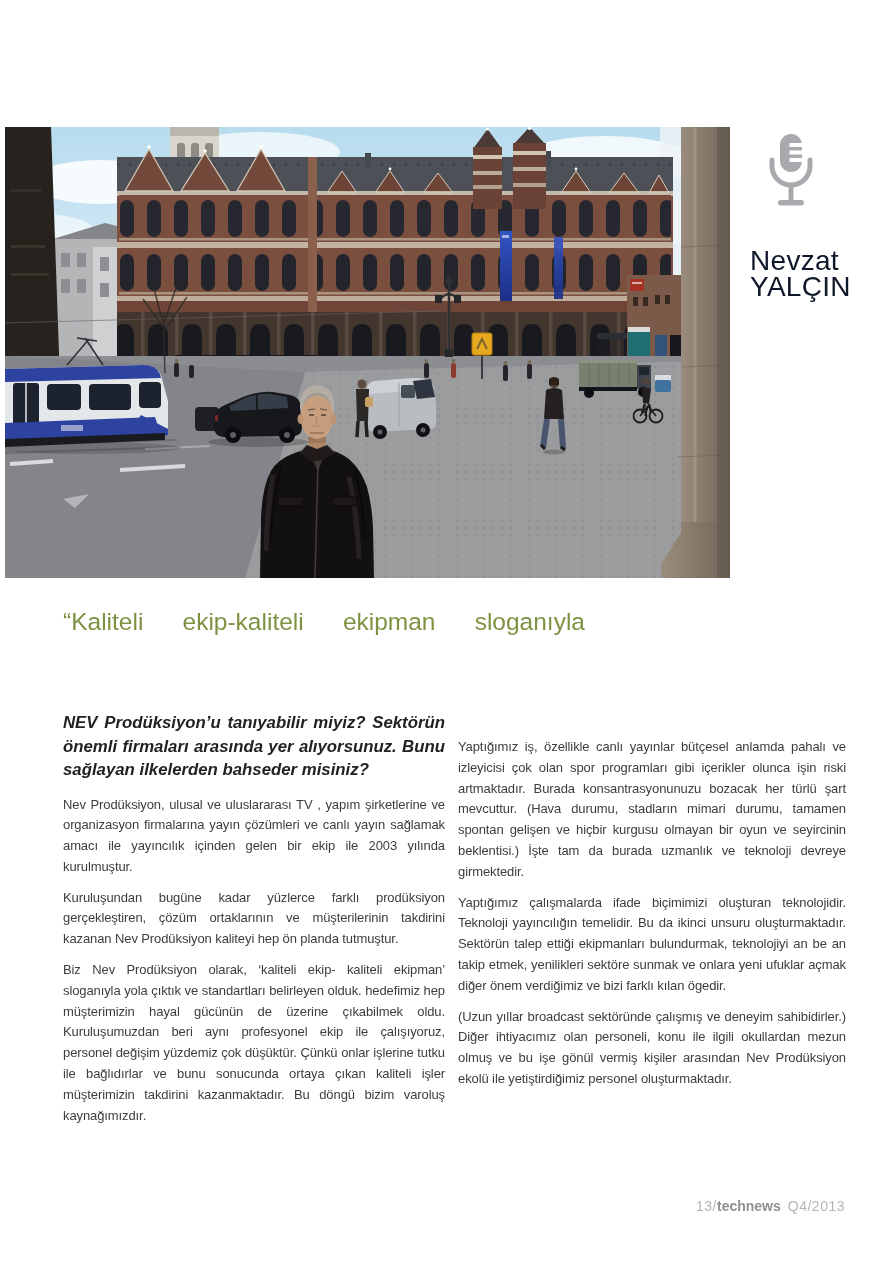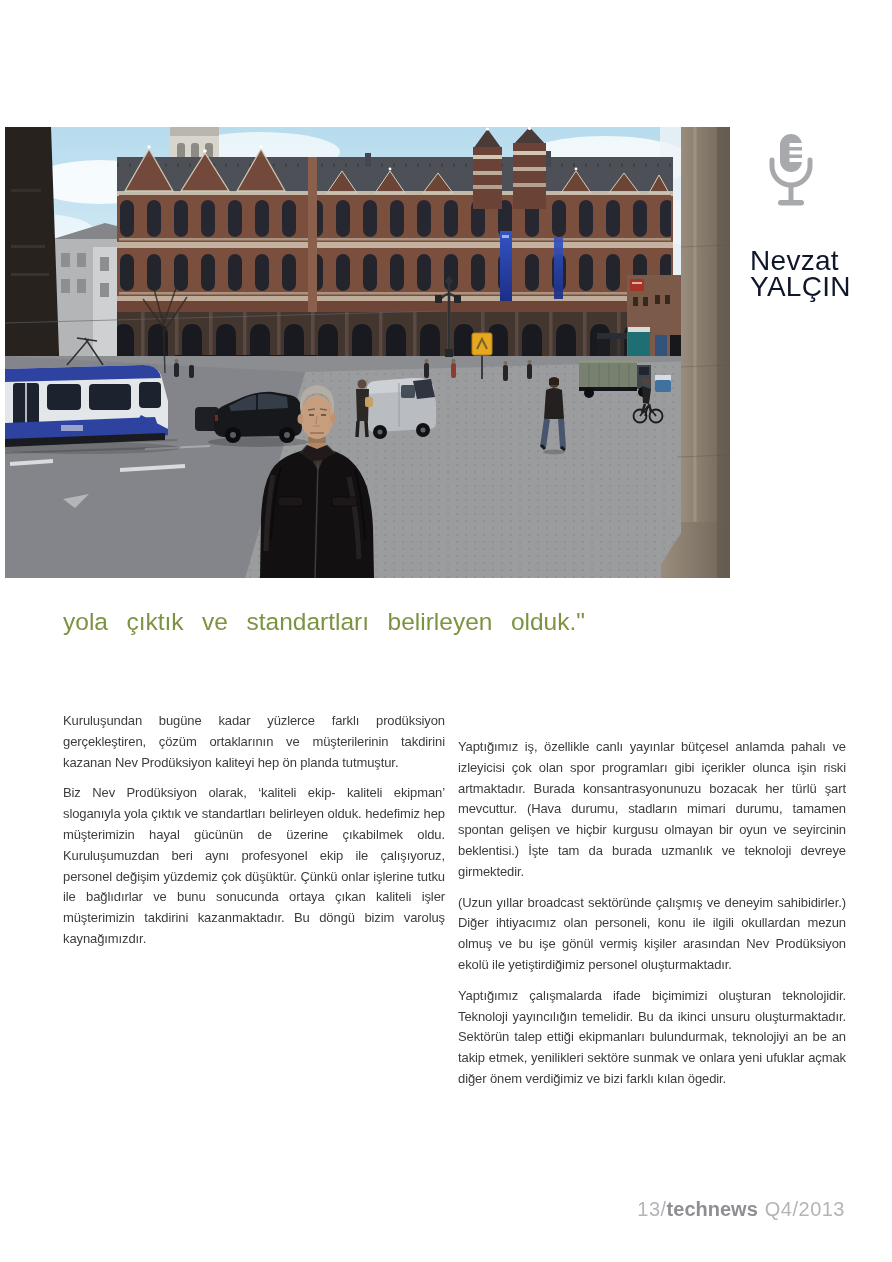--- a/index.html
+++ b/index.html
@@ -12,21 +12,21 @@
   .pullquote{position:absolute;left:63px;top:606px;width:522px;color:#7e9342;
              font-size:24.5px;line-height:31px;}
   .pullquote .ln{text-align:justify;text-align-last:justify;}
   .col{position:absolute;width:382px;}
   .col.left{left:63px;top:711px;}
   .col.right{left:458px;top:737px;width:388px;}
   .question{font-style:italic;font-weight:bold;font-size:16.8px;line-height:23.5px;
             color:#222;margin:0 0 13px 0;text-align:justify;}
   p.body{margin:0 0 10px 0;font-size:13px;line-height:20.8px;text-align:justify;
          color:#3d3d3d;letter-spacing:-0.1px;}
-  .footer{position:absolute;top:1198px;right:47px;font-size:20px;color:#b4b5b7;
+  .footer{position:absolute;top:1198px;right:47px;font-size:14px;color:#b4b5b7;
           letter-spacing:.5px;margin-left:48px;}
   .footer .mag{color:#8d8f92;font-weight:bold;letter-spacing:0;}
   .footer .issue{color:#b4b5b7;margin-left:7px;}
 </style>
 </head>
 <body>
 
 <div id="page">
 
   <div class="photo">
@@ -395,31 +395,33 @@
     </g>
     <path d="M4,26 v6 a19,19 0 0 0 38,0 v-6" stroke="#a7a9ac" stroke-width="5" fill="none" stroke-linecap="round"></path>
   </svg>
 
   <div class="byline">
     <div>Nevzat</div>
     <div>YALÇIN</div>
   </div>
 
   <div class="pullquote">
-    <div class="ln">yola çıktık ve standartları belirleyen olduk."</div>
+    <div class="ln">“Kaliteli ekip-kaliteli ekipman sloganıyla</div>
   </div>
 
   <div class="col left">
+    <p class="question">NEV Prodüksiyon’u tanıyabilir miyiz? Sektörün önemli firmaları arasında yer alıyorsunuz. Bunu sağlayan ilkelerden bahseder misiniz?</p>
+    <p class="body">Nev Prodüksiyon, ulusal ve uluslararası TV , yapım şirketlerine ve organizasyon firmalarına yayın çözümleri ve canlı yayın sağlamak amacı ile yayıncılık içinden gelen bir ekip ile 2003 yılında kurulmuştur.</p>
     <p class="body">Kuruluşundan bugüne kadar yüzlerce farklı prodüksiyon gerçekleştiren, çözüm ortaklarının ve müşterilerinin takdirini kazanan Nev Prodüksiyon kaliteyi hep ön planda tutmuştur.</p>
     <p class="body">Biz Nev Prodüksiyon olarak, ‘kaliteli ekip- kaliteli ekipman’ sloganıyla yola çıktık ve standartları belirleyen olduk. hedefimiz hep müşterimizin hayal gücünün de üzerine çıkabilmek oldu. Kuruluşumuzdan beri aynı profesyonel ekip ile çalışıyoruz, personel değişim yüzdemiz çok düşüktür. Çünkü onlar işlerine tutku ile bağlıdırlar ve bunu sonucunda ortaya çıkan kaliteli işler müşterimizin takdirini kazanmaktadır. Bu döngü bizim varoluş kaynağımızdır.</p>
   </div>
 
   <div class="col right">
     <p class="body">Yaptığımız iş, özellikle canlı yayınlar bütçesel anlamda pahalı ve izleyicisi çok olan spor programları gibi içerikler olunca işin riski artmaktadır. Burada konsantrasyonunuzu bozacak her türlü şart mevcuttur. (Hava durumu, stadların mimari durumu, tamamen spontan gelişen ve hiçbir kurgusu olmayan bir oyun ve seyircinin beklentisi.) İşte tam da burada uzmanlık ve teknoloji devreye girmektedir.</p>
+    <p class="body">Yaptığımız çalışmalarda ifade biçimimizi oluşturan teknolojidir. Teknoloji yayıncılığın temelidir. Bu da ikinci unsuru oluşturmaktadır. Sektörün talep ettiği ekipmanları bulundurmak, teknolojiyi an be an takip etmek, yenilikleri sektöre sunmak ve onlara yeni ufuklar açmak diğer önem verdiğimiz ve bizi farklı kılan ögedir.</p>
     <p class="body">(Uzun yıllar broadcast sektöründe çalışmış ve deneyim sahibidirler.) Diğer ihtiyacımız olan personeli, konu ile ilgili okullardan mezun olmuş ve bu işe gönül vermiş kişiler arasından Nev Prodüksiyon ekolü ile yetiştirdiğimiz personel oluşturmaktadır.</p>
-    <p class="body">Yaptığımız çalışmalarda ifade biçimimizi oluşturan teknolojidir. Teknoloji yayıncılığın temelidir. Bu da ikinci unsuru oluşturmaktadır. Sektörün talep ettiği ekipmanları bulundurmak, teknolojiyi an be an takip etmek, yenilikleri sektöre sunmak ve onlara yeni ufuklar açmak diğer önem verdiğimiz ve bizi farklı kılan ögedir.</p>
   </div>
 
   <div class="footer">
     <span>13/</span><span class="mag">technews</span><span class="issue">Q4/2013</span>
   </div>
 
 </div>
 
 </body></html>

